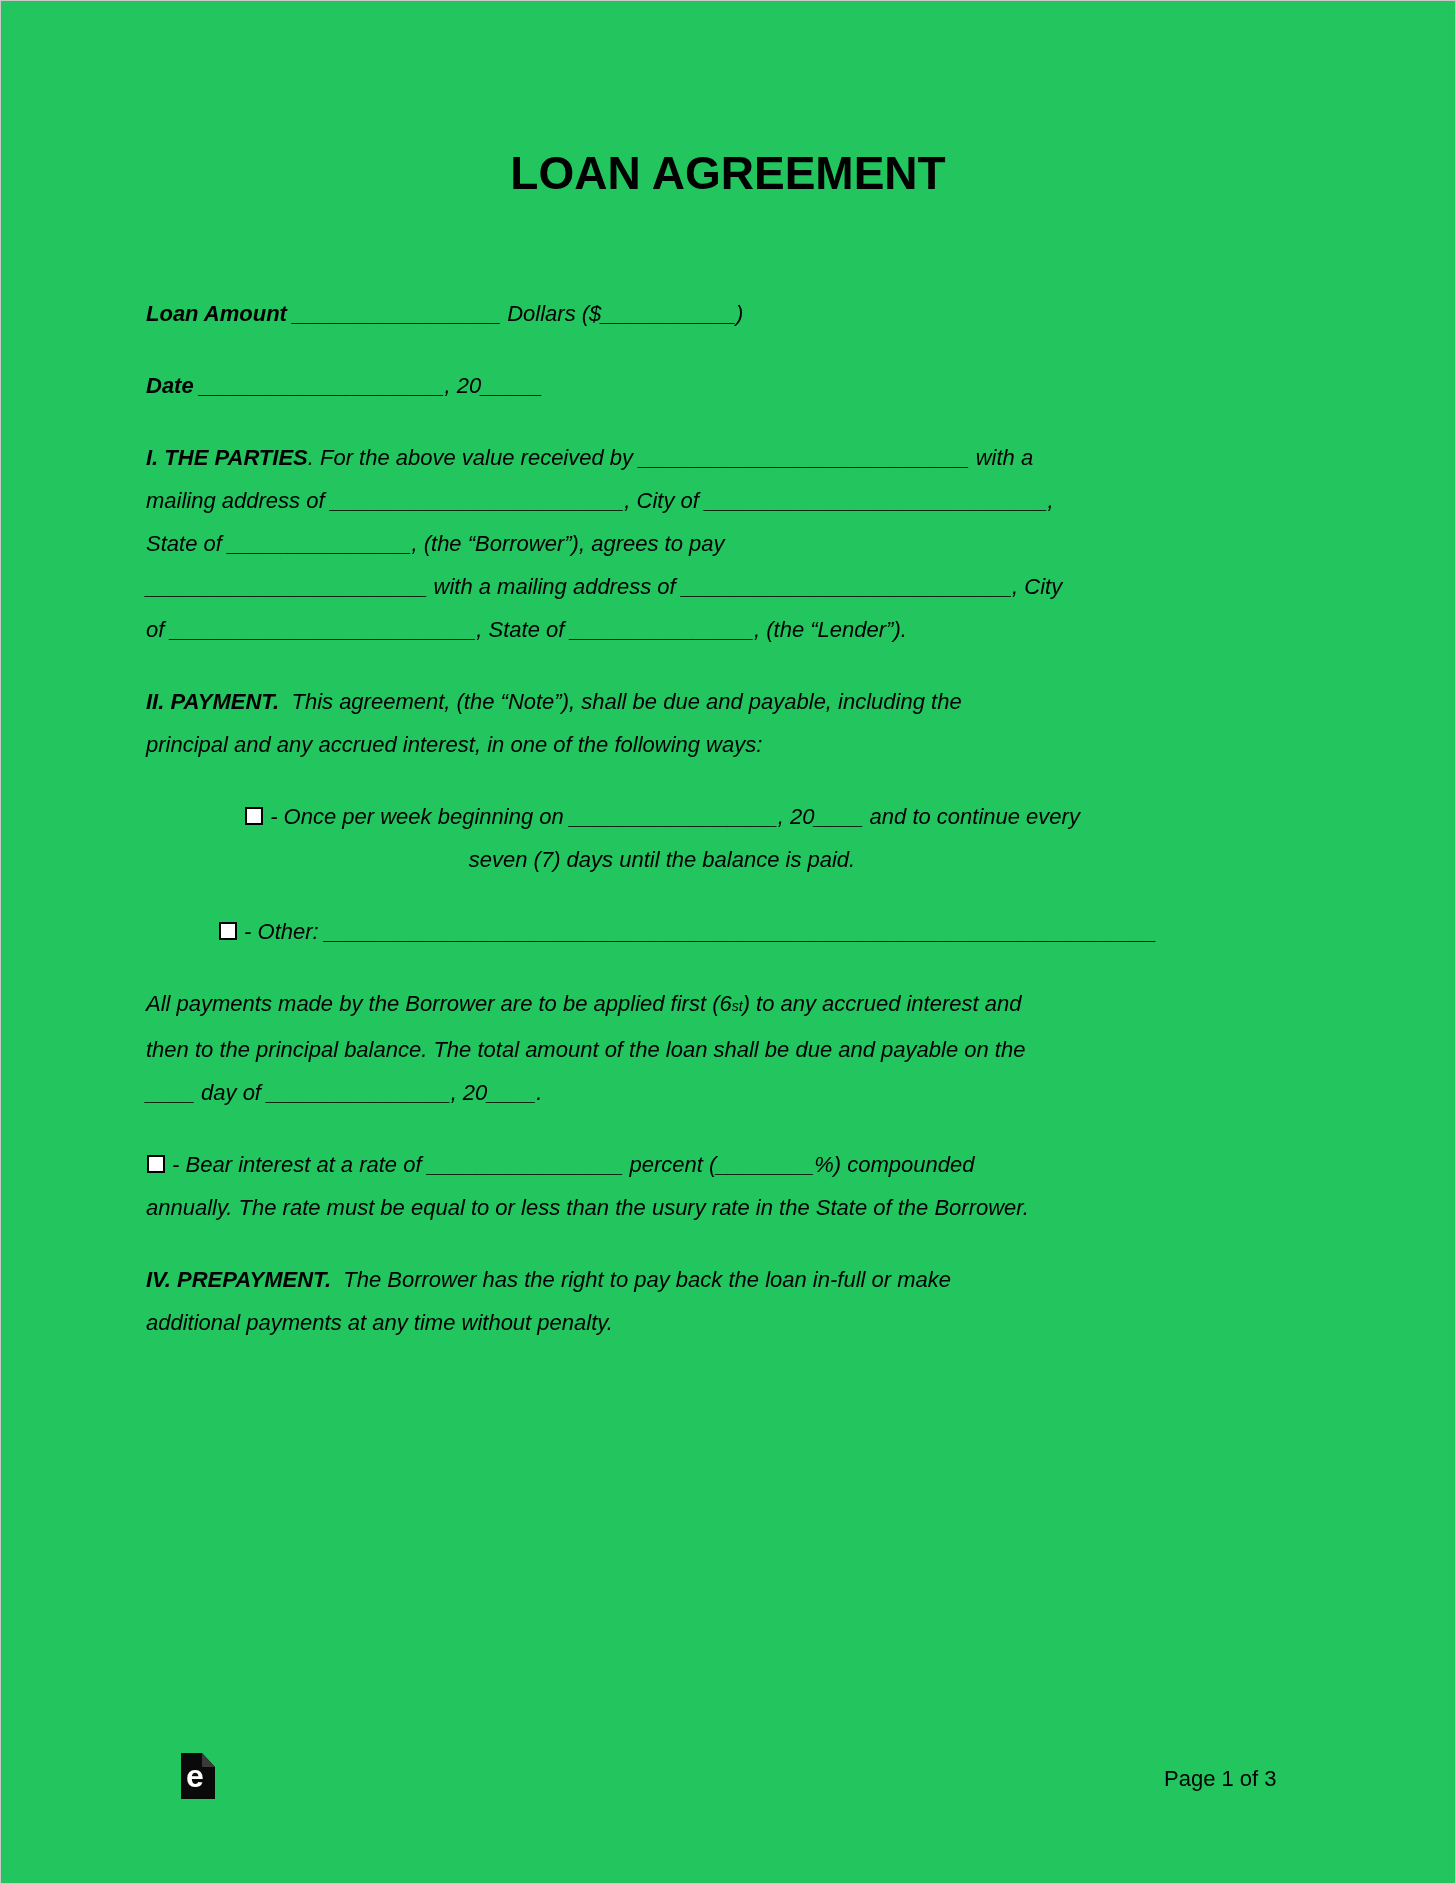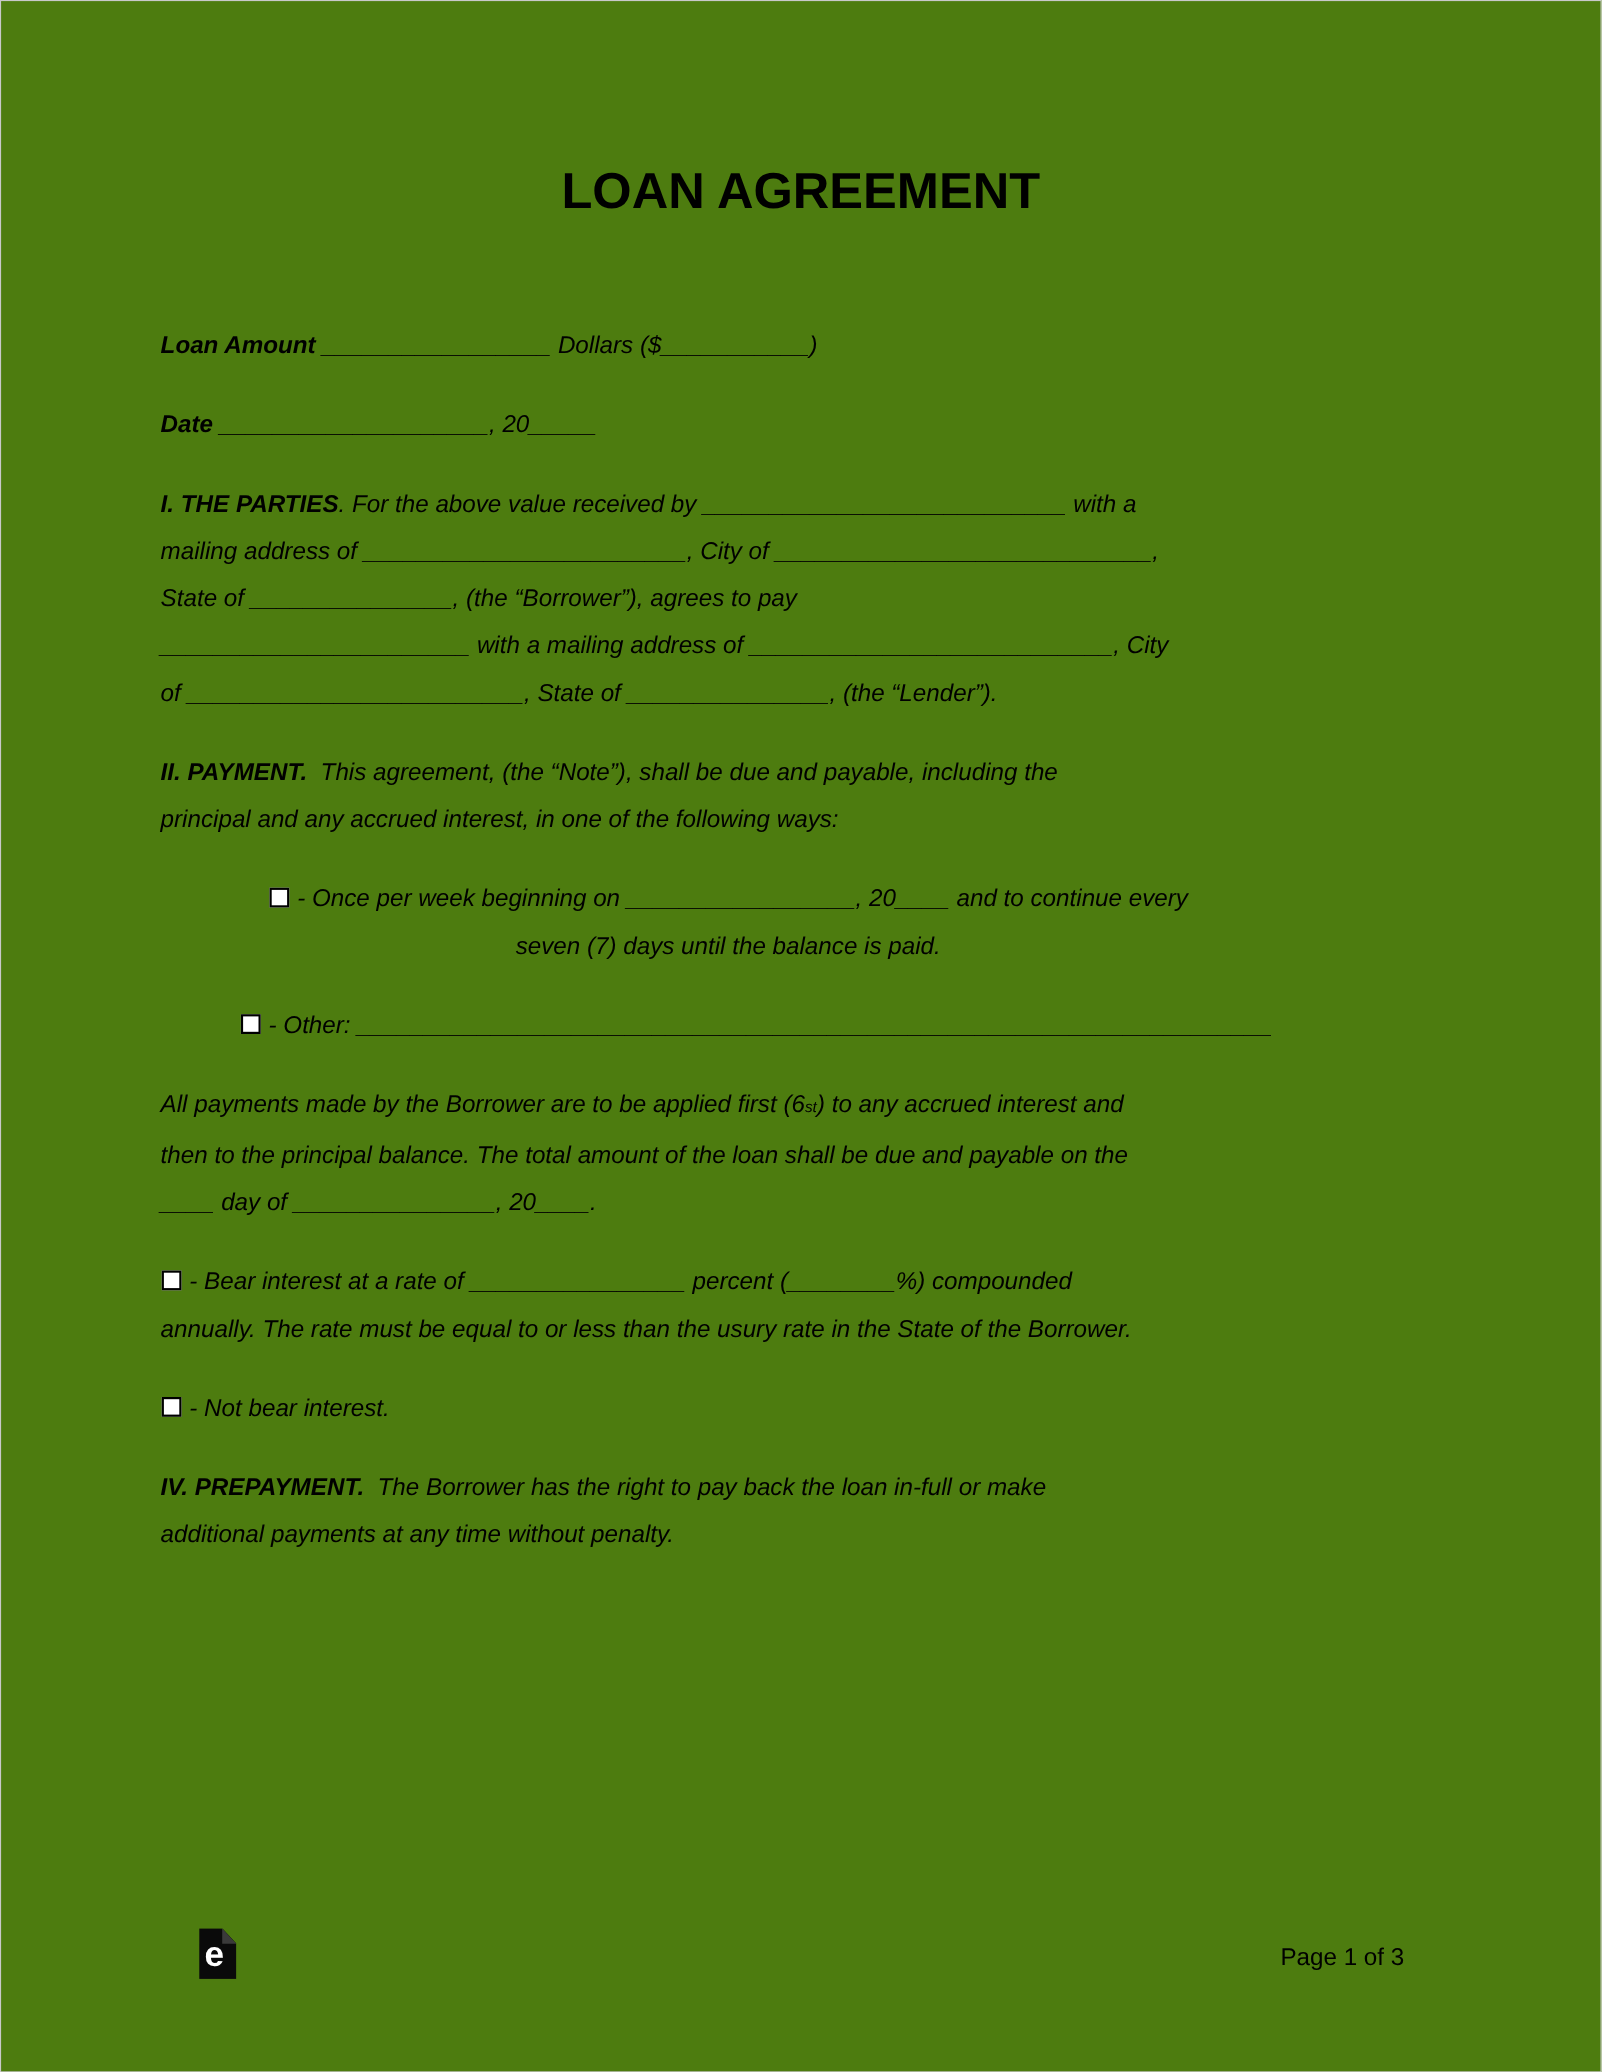--- a/index.html
+++ b/index.html
@@ -1,21 +1,21 @@
 <!DOCTYPE html>
 <html><head>
 <meta charset="utf-8">
 <style>
   html, body { margin: 0; padding: 0; background: #ffffff; }
   .page {
     position: relative;
     width: 1456px;
     height: 1884px;
     box-sizing: border-box;
-    background: #4d7c0f;
+    background: #22c55e;
     border: 1px solid #c9c9c9;
     font-family: "Liberation Sans", sans-serif;
     color: #000000;
     overflow: hidden;
   }
   .doc-title {
     margin: 145px 0 0 0;
     text-align: center;
     font-size: 46px;
     font-weight: bold;
@@ -115,23 +115,20 @@
     <div class="para mt10">
         <div class="line"><span class="run">All payments made by the Borrower are to be applied first (6</span><span class="small">st</span><span class="run">) to any accrued interest and</span></div>
         <div class="line"><span class="run">then to the principal balance. The total amount of the loan shall be due and payable on the</span></div>
         <div class="line"><span class="run">____ day of _______________, 20____.</span></div>
       </div>
     <div class="para">
         <div class="line"><span class="checkbox"></span><span class="run"> - Bear interest at a rate of ________________ percent (________%) compounded</span></div>
         <div class="line"><span class="run">annually. The rate must be equal to or less than the usury rate in the State of the Borrower.</span></div>
       </div>
     <div class="para">
-        <div class="line"><span class="checkbox"></span><span class="run"> - Not bear interest.</span></div>
-      </div>
-    <div class="para">
         <div class="line"><span class="bold">IV. PREPAYMENT.</span><span class="run">  The Borrower has the right to pay back the loan in-full or make</span></div>
         <div class="line"><span class="run">additional payments at any time without penalty.</span></div>
       </div>
   </div>
 
   <div class="footer-logo">
     <span class="fold"></span>
     <span class="e">e</span>
   </div>
 

